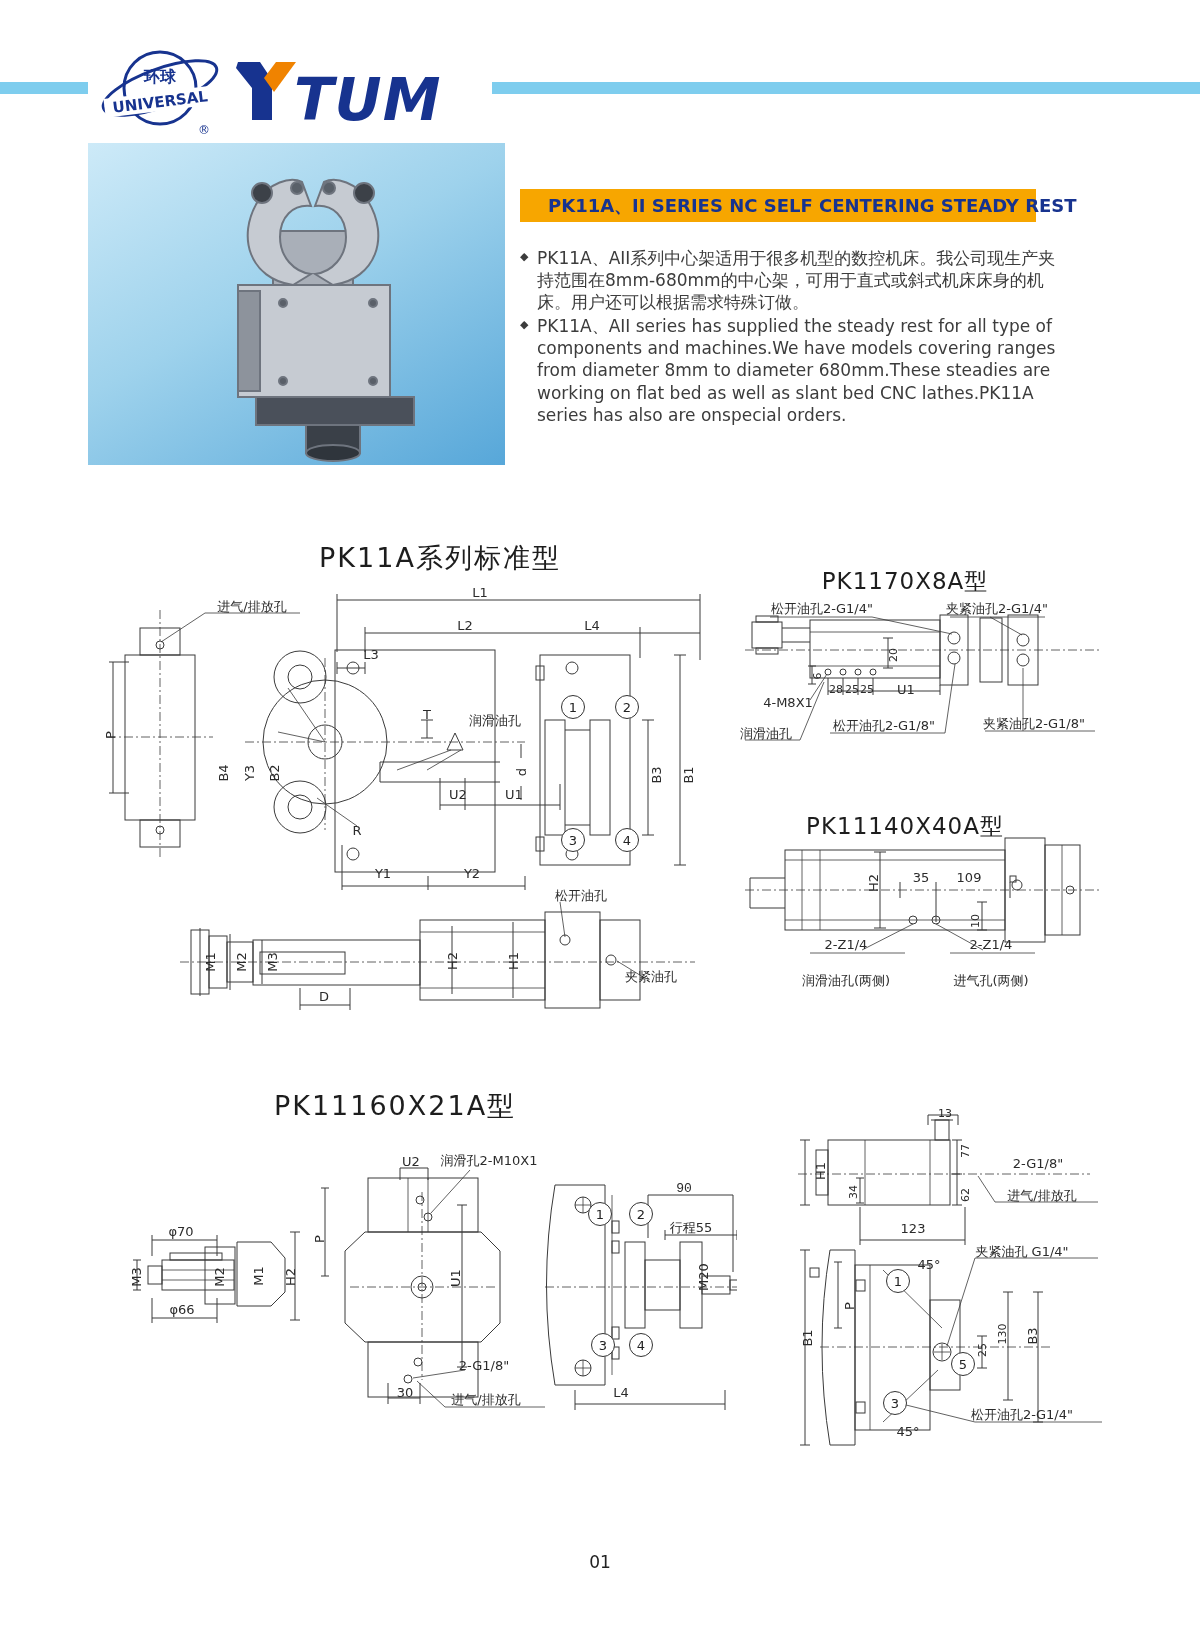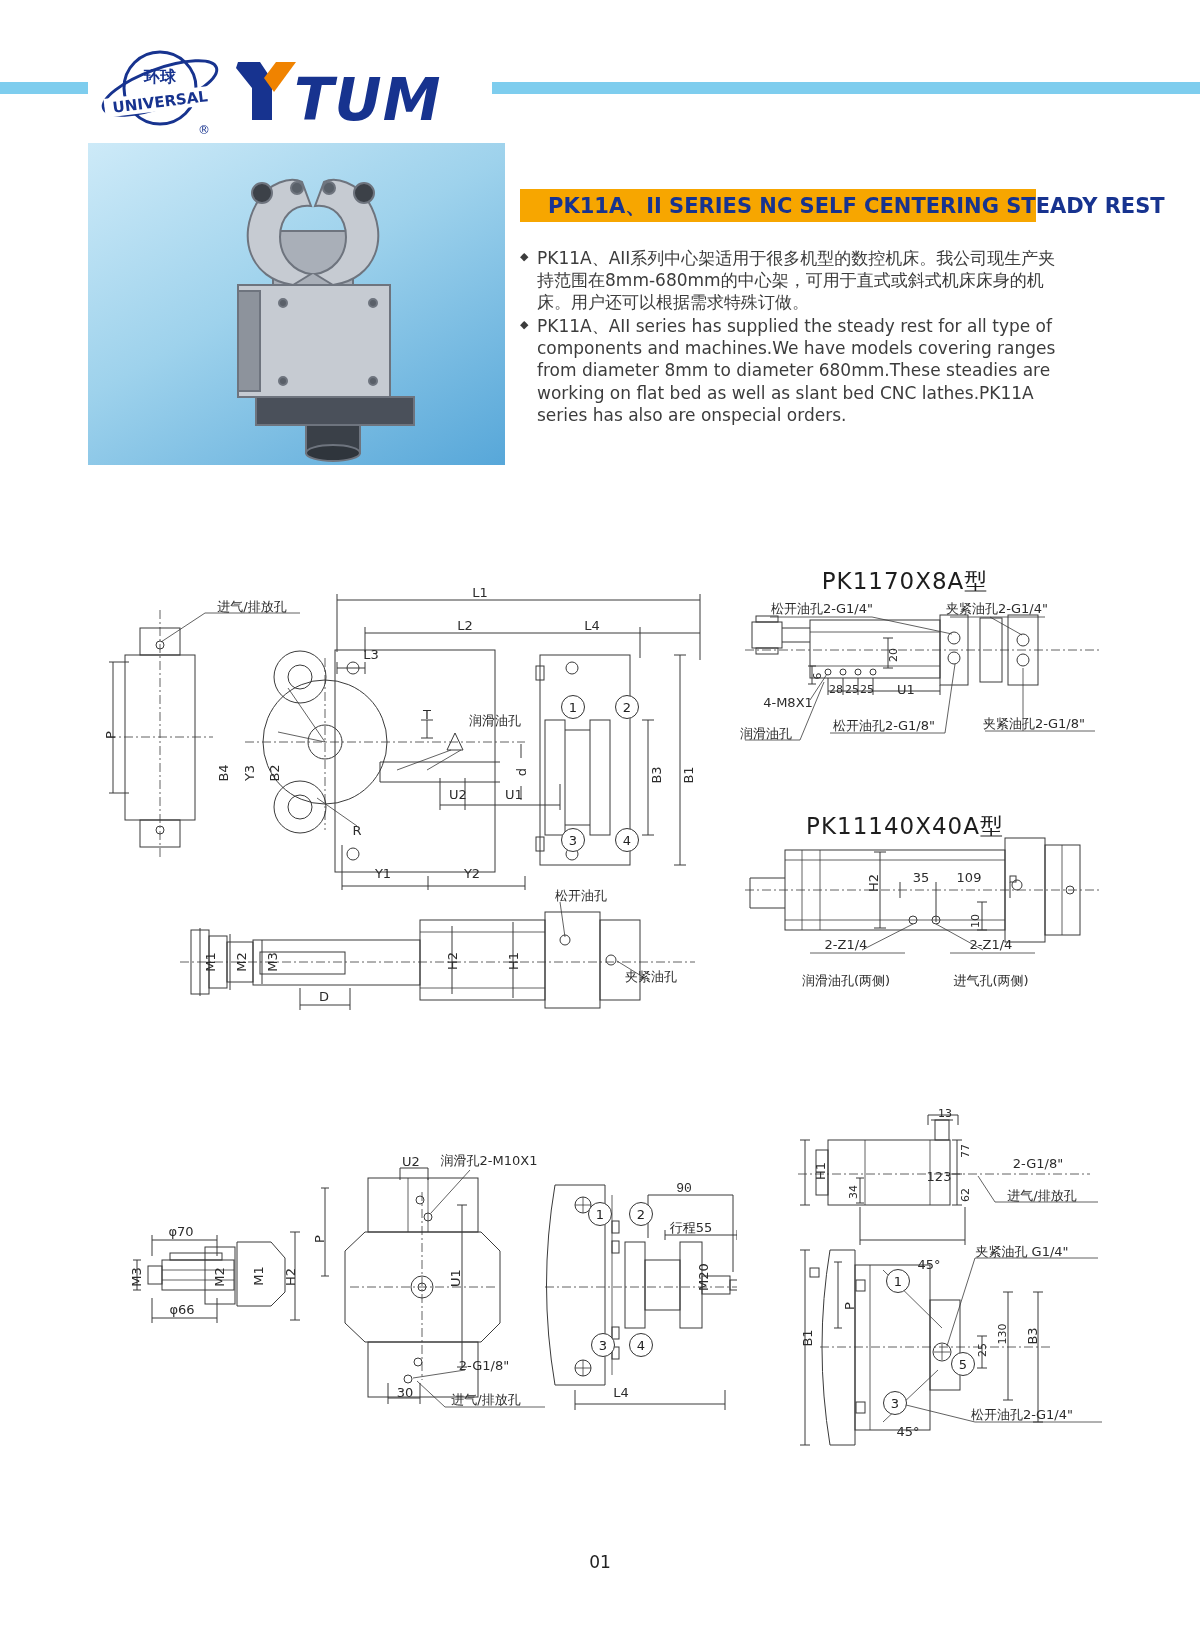--- a/index.html
+++ b/index.html
@@ -8,21 +8,21 @@
   .abs{position:absolute;}
   
   .topbar{position:absolute;top:82px;height:12px;background:#7ecdee;}
   .topbar.left{left:0;width:88px;}
   .topbar.right{left:492px;width:708px;}
   
   .photo-box{position:absolute;left:88px;top:143px;width:417px;height:322px;
              background:linear-gradient(150deg,#cdeaf8 0%,#9ed2ec 45%,#57a7d9 100%);}
   .page-title{position:absolute;left:520px;top:141px;font-size:31px;font-weight:bold;color:#17338f;white-space:nowrap;}
   .series-banner{position:absolute;left:520px;top:189px;width:516px;height:33px;background:#f7a600;
-                 color:#17338f;font-size:21px;font-weight:bold;display:flex;align-items:center;
+                 color:#17338f;font-size:18px;font-weight:bold;display:flex;align-items:center;
                  padding-left:28px;box-sizing:border-box;white-space:nowrap;}
   .desc{position:absolute;left:520px;top:247px;width:545px;font-size:17px;color:#3c3c3c;line-height:1.3;}
   .desc .para{position:relative;padding-left:17px;margin:0 0 2px 0;}
   .desc .bullet{position:absolute;left:0;top:3px;font-size:11px;color:#3c3c3c;}
   
   .dwg{position:absolute;}
   .dwg svg{display:block;}
   .lines path,.lines rect,.lines circle,.lines ellipse,.lines polygon{stroke:#3a3a3a;stroke-width:1;fill:none;}
   .lines .cl{stroke-dasharray:9 3 2 3;stroke-width:0.8;}
   .lines .thin{stroke-width:0.8;}
@@ -147,20 +147,21 @@
       <path class="thin" d="M325,392 H450 M325,448 H450"></path>
       <path d="M357,386 V454 M418,382 V458"></path>
       <rect x="450" y="372" width="55" height="96"></rect>
       <rect x="505" y="380" width="40" height="80"></rect>
       <circle cx="470" cy="400" r="5"></circle>
         <circle cx="516" cy="420" r="5"></circle>
       <path class="thin" d="M465,362 L470,397 M522,421 L548,437"></path>
       <path class="cl" d="M85,422 H600"></path>
     </svg>
   </div>
+  <div class="dwg-title big" style="left:440px;top:558px;">PK11A系列标准型</div>
   <span class="dim" style="left:252px;top:607px;">进气/排放孔</span>
   <span class="dim" style="left:480px;top:592px;">L1</span>
   <span class="dim" style="left:465px;top:625px;text-align:center;">L2</span>
   <span class="dim" style="left:592px;top:625px;">L4</span>
   <span class="dim" style="left:371px;top:654px;">L3</span>
   <span class="dim rot" style="left:110px;top:735px;">P</span>
   <span class="dim rot" style="left:223px;top:773px;">B4</span>
   <span class="dim rot" style="left:249px;top:773px;">Y3</span>
   <span class="dim rot" style="left:274px;top:773px;">B2</span>
   <span class="dim" style="left:427px;top:714px;">T</span>
@@ -303,20 +304,21 @@
       <rect x="520" y="180" width="35" height="50"></rect>
       <rect x="555" y="162" width="22" height="86"></rect>
       <rect x="577" y="196" width="28" height="18"></rect>
       <rect x="605" y="200" width="16" height="10"></rect>
       <path class="cl" d="M420,207 H630"></path>
       <path d="M523,115 H608 M523,115 V158 M608,115 V192"></path>
       <path d="M540,155 H612 M540,150 V160 M612,150 V160"></path>
       <path d="M450,324 H600 M450,310 V330 M600,310 V330"></path>
     </svg>
   </div>
+  <div class="dwg-title big" style="left:395px;top:1106px;">PK11160X21A型</div>
   <span class="dim" style="left:411px;top:1161px;">U2</span>
   <span class="dim" style="left:489px;top:1161px;">润滑孔2-M10X1</span>
   <span class="dim" style="left:181px;top:1231px;">φ70</span>
   <span class="dim rot" style="left:136px;top:1277px;">M3</span>
   <span class="dim" style="left:182px;top:1309px;text-align:right;">φ66</span>
   <span class="dim rot" style="left:219px;top:1277px;">M2</span>
   <span class="dim rot" style="left:258px;top:1276px;">M1</span>
   <span class="dim rot" style="left:290px;top:1277px;">H2</span>
   <span class="dim rot" style="left:319px;top:1239px;">P</span>
   <span class="dim rot" style="left:455px;top:1278px;">U1</span>
@@ -366,21 +368,21 @@
       <path class="cl" d="M30,277 H262"></path>
     </svg>
   </div>
   <span class="dim num" style="left:945px;top:1113px;">13</span>
   <span class="dim rot" style="left:820px;top:1171px;">H1</span>
   <span class="dim rot num" style="left:965px;top:1151px;">77</span>
   <span class="dim" style="left:1038px;top:1163px;">2-G1/8"</span>
   <span class="dim rot num" style="left:965px;top:1195px;">62</span>
   <span class="dim" style="left:1042px;top:1196px;">进气/排放孔</span>
   <span class="dim rot num" style="left:853px;top:1192px;">34</span>
-  <span class="dim" style="left:913px;top:1176px;margin-left:26px;">123</span>
+  <span class="dim" style="left:913px;top:1228px;">123</span>
   <span class="dim" style="left:1022px;top:1252px;">夹紧油孔 G1/4"</span>
   <span class="dim" style="left:929px;top:1264px;">45°</span>
   <span class="callout" style="left:898px;top:1281px;">1</span>
   <span class="dim rot" style="left:849px;top:1306px;">P</span>
   <span class="dim rot" style="left:807px;top:1338px;">B1</span>
   <span class="dim rot num" style="left:1002px;top:1334px;">130</span>
   <span class="dim rot" style="left:1032px;top:1336px;">B3</span>
   <span class="dim rot num" style="left:982px;top:1350px;">25</span>
   <span class="callout" style="left:963px;top:1364px;">5</span>
   <span class="callout" style="left:895px;top:1403px;">3</span>

